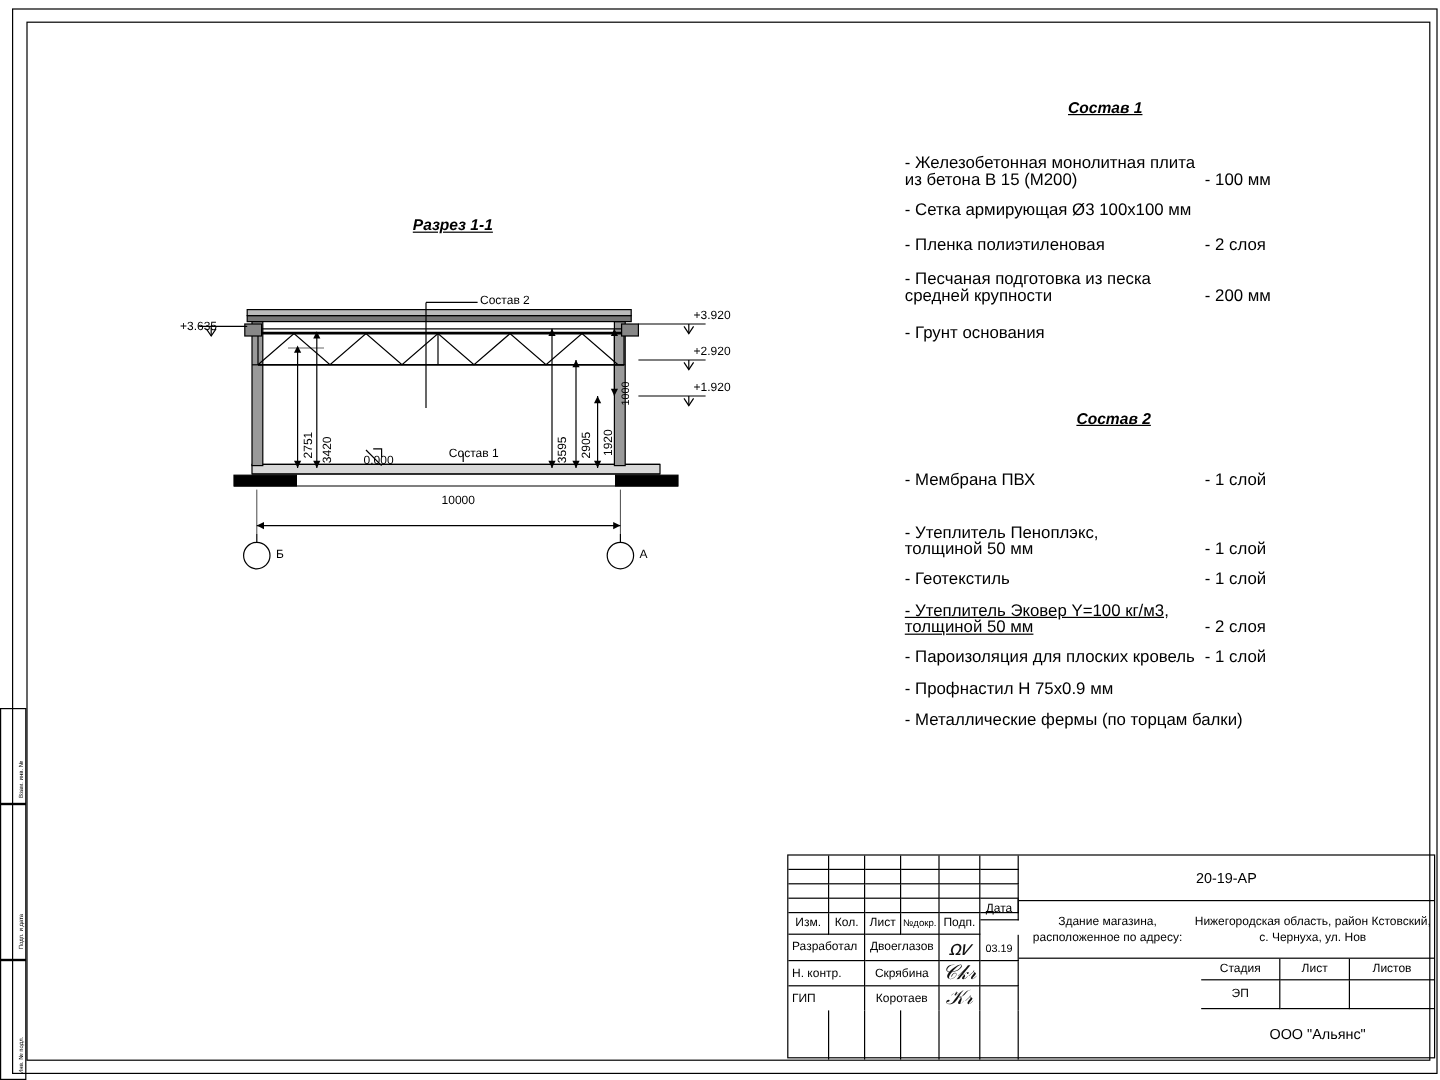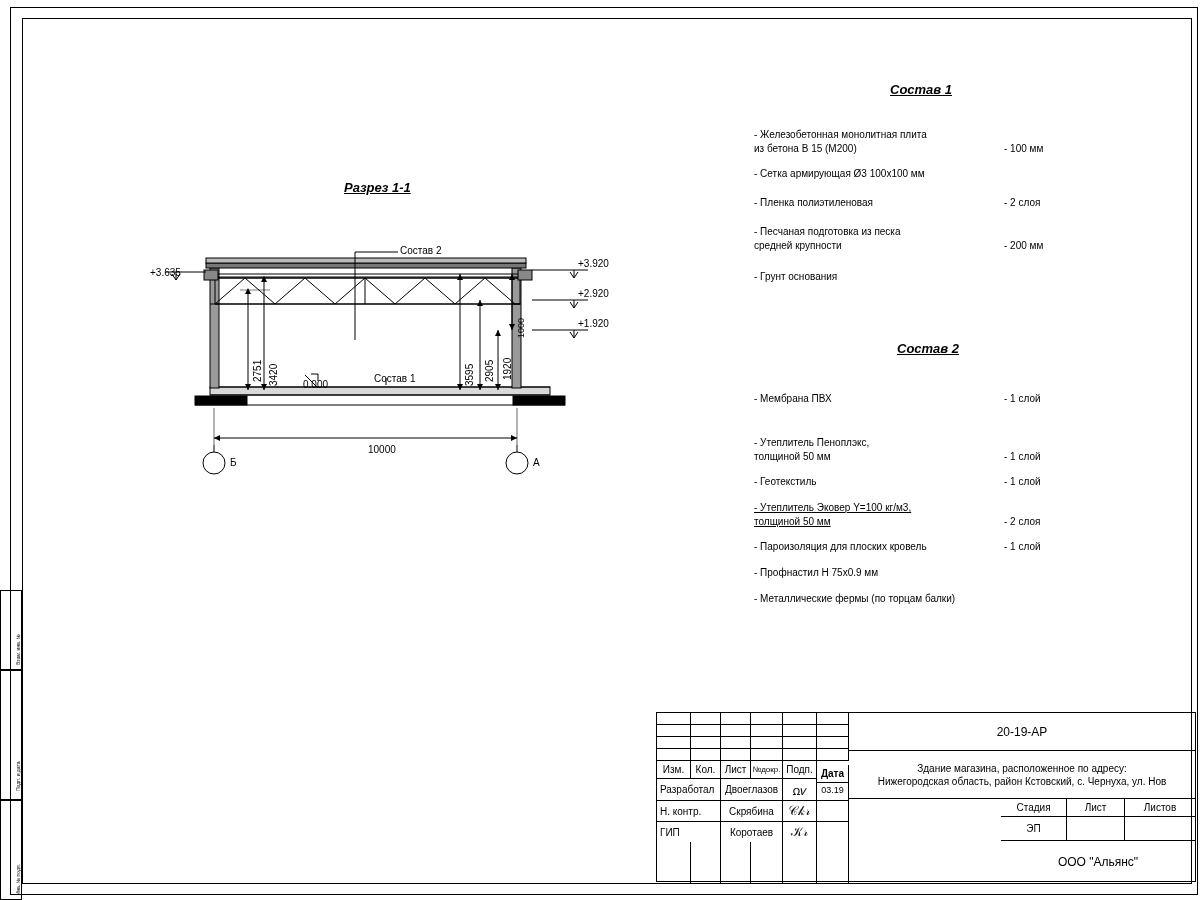--- a/index.html
+++ b/index.html
@@ -53,21 +53,21 @@
     font-size: 13px;
     font-style: italic;
     font-weight: bold;
     text-decoration: underline;
     white-space: nowrap;
   }
 
   
   .spec {
     position: absolute;
-    font-size: 10px;
+    font-size: 14px;
     line-height: 14px;
   }
   .spec-row {
     position: relative;
     margin-bottom: 11px;
     min-height: 14px;
   }
   .spec-text { display: block; white-space: pre-line; }
   .spec-val {
     position: absolute;
@@ -113,21 +113,22 @@
     padding: 0 2px;
     overflow: hidden;
     white-space: nowrap;
   }
   .tb-cell.noborder-b { border-bottom: none; }
   .tb-cell.left { justify-content: flex-start; padding-left: 3px; }
   .tb-cell.multiline { white-space: normal; line-height: 13px; }
   .tb-big { font-size: 12px; }
   .sig {
     font-family: "Liberation Serif", serif;
-    font-size: 13px;
+    font-style: italic;
+    font-size: 17px;
     color: #111;
   }
 </style>
 </head>
 <body>
 
 <div class="sheet">
 
   <div class="frame-outer"></div>
   <div class="frame-inner"></div>
@@ -254,21 +255,21 @@
   <div class="dtext" style="left:578px; top:318px;">+1.920</div>
 
   <div class="dtext rot" style="left:252px; top:382px;">2751</div>
   <div class="dtext rot" style="left:268px; top:386px;">3420</div>
 
   <div class="dtext rot" style="left:464px; top:386px;">3595</div>
   <div class="dtext rot" style="left:484px; top:382px;">2905</div>
   <div class="dtext rot" style="left:502px; top:380px;">1920</div>
   <div class="dtext rot small" style="left:516px; top:338px;">1000</div>
 
-  <div class="dtext" style="left:368px; top:444px;">10000</div>
+  <div class="dtext" style="left:368px; top:412px;">10000</div>
 
   <div class="dtext" style="left:230px; top:457px;">Б</div>
   <div class="dtext" style="left:533px; top:457px;">А</div>
 
   <div class="heading" style="left:890px; top:82px;">Состав 1</div>
   <div class="spec" style="left:754px; top:128px; width:360px;">
     <div class="spec-row">
       <span class="spec-text">- Железобетонная  монолитная плита
    из бетона В 15 (М200)</span>
       <span class="spec-val second-line">- 100 мм</span>
@@ -354,21 +355,21 @@
     <div class="tb-cell" style="left:64px; top:36px; width:30px; height:12px;"></div>
     <div class="tb-cell" style="left:94px; top:36px; width:32px; height:12px;"></div>
     <div class="tb-cell" style="left:126px; top:36px; width:34px; height:12px;"></div>
     <div class="tb-cell" style="left:160px; top:36px; width:32px; height:12px;"></div>
 
     <div class="tb-cell" style="left:0; top:48px; width:34px; height:18px;">Изм.</div>
     <div class="tb-cell" style="left:34px; top:48px; width:30px; height:18px;">Кол.</div>
     <div class="tb-cell" style="left:64px; top:48px; width:30px; height:18px;">Лист</div>
     <div class="tb-cell" style="left:94px; top:48px; width:32px; height:18px; font-size:8px;">№докр.</div>
     <div class="tb-cell" style="left:126px; top:48px; width:34px; height:18px;">Подп.</div>
-    <div class="tb-cell" style="left:160px; top:52px; width:32px; height:18px;font-weight:bold;">Дата</div>
+    <div class="tb-cell" style="left:160px; top:36px; width:32px; height:18px;">Дата</div>
 
     <div class="tb-cell left" style="left:0; top:66px; width:64px; height:22px;">Разработал</div>
     <div class="tb-cell" style="left:64px; top:66px; width:62px; height:22px;">Двоеглазов</div>
     <div class="tb-cell" style="left:126px; top:66px; width:34px; height:22px;">
         <span class="sig">ꭥ𝑣</span>
       </div>
     <div class="tb-cell" style="left:160px; top:66px; width:32px; height:22px; font-size:9px;">03.19</div>
 
     <div class="tb-cell left" style="left:0; top:88px; width:64px; height:21px;">Н. контр.</div>
     <div class="tb-cell" style="left:64px; top:88px; width:62px; height:21px;">Скрябина</div>
@@ -387,21 +388,21 @@
     <div class="tb-cell" style="left:0; top:129px; width:192px; height:0px; border:none;"></div>
     <div class="tb-cell noborder-b" style="left:0; top:129px; width:34px; height:41px;"></div>
     <div class="tb-cell noborder-b" style="left:34px; top:129px; width:30px; height:41px;"></div>
     <div class="tb-cell noborder-b" style="left:64px; top:129px; width:30px; height:41px;"></div>
     <div class="tb-cell noborder-b" style="left:94px; top:129px; width:32px; height:41px;"></div>
     <div class="tb-cell noborder-b" style="left:126px; top:129px; width:34px; height:41px;"></div>
     <div class="tb-cell noborder-b" style="left:160px; top:129px; width:32px; height:41px;"></div>
 
     <div class="tb-cell tb-big" style="left:192px; top:0; width:346px; height:38px; border-right:none;">20-19-АР</div>
 
-    <div class="tb-cell multiline" style="left:192px; top:38px; width:346px; height:48px; border-right:none; flex-direction:column;">
+    <div class="tb-cell multiline" style="left:192px; top:38px; width:346px; height:48px; border-right:none; flex-direction:row;justify-content:flex-end;">
       <span>Здание магазина, расположенное по адресу:</span>
       <span>Нижегородская область, район Кстовский, с. Чернуха, ул. Нов</span>
     </div>
 
     <div class="tb-cell" style="left:192px; top:86px; width:152px; height:18px; border:none;"></div>
     <div class="tb-cell" style="left:344px; top:86px; width:66px; height:18px;">Стадия</div>
     <div class="tb-cell" style="left:410px; top:86px; width:58px; height:18px;">Лист</div>
     <div class="tb-cell" style="left:468px; top:86px; width:70px; height:18px; border-right:none;">Листов</div>
 
     <div class="tb-cell" style="left:344px; top:104px; width:66px; height:24px;">ЭП</div>

